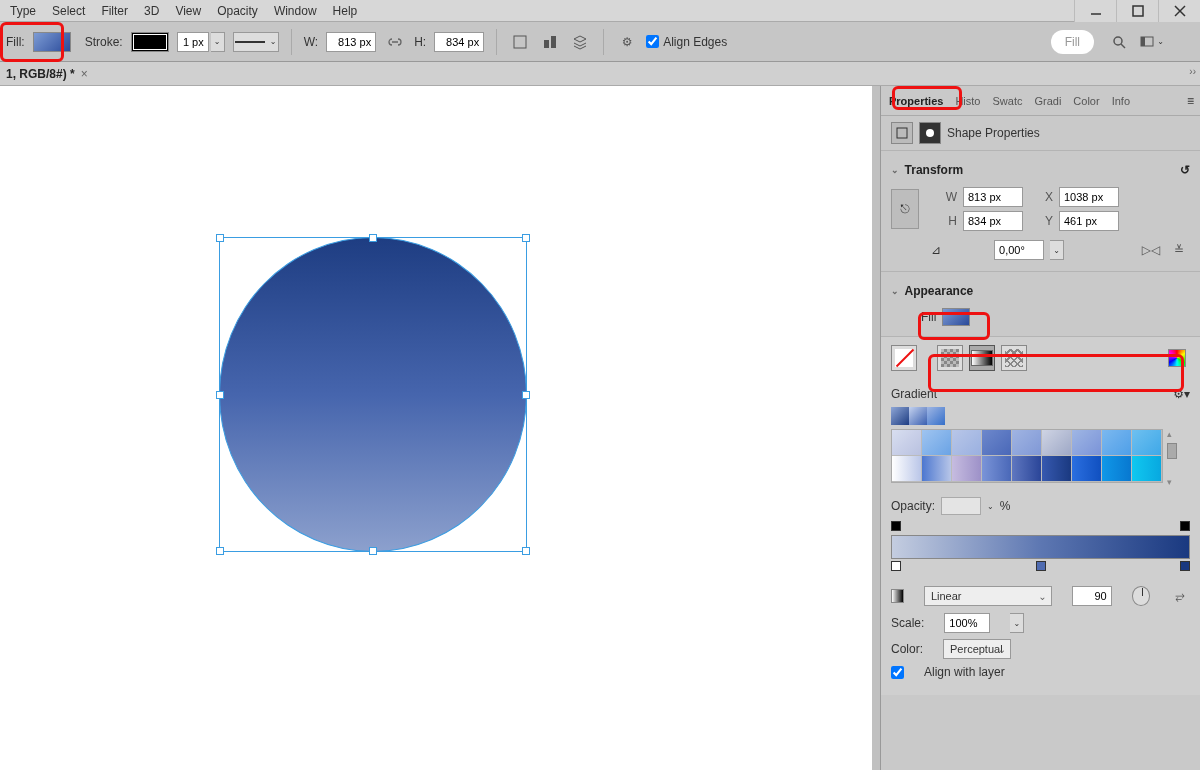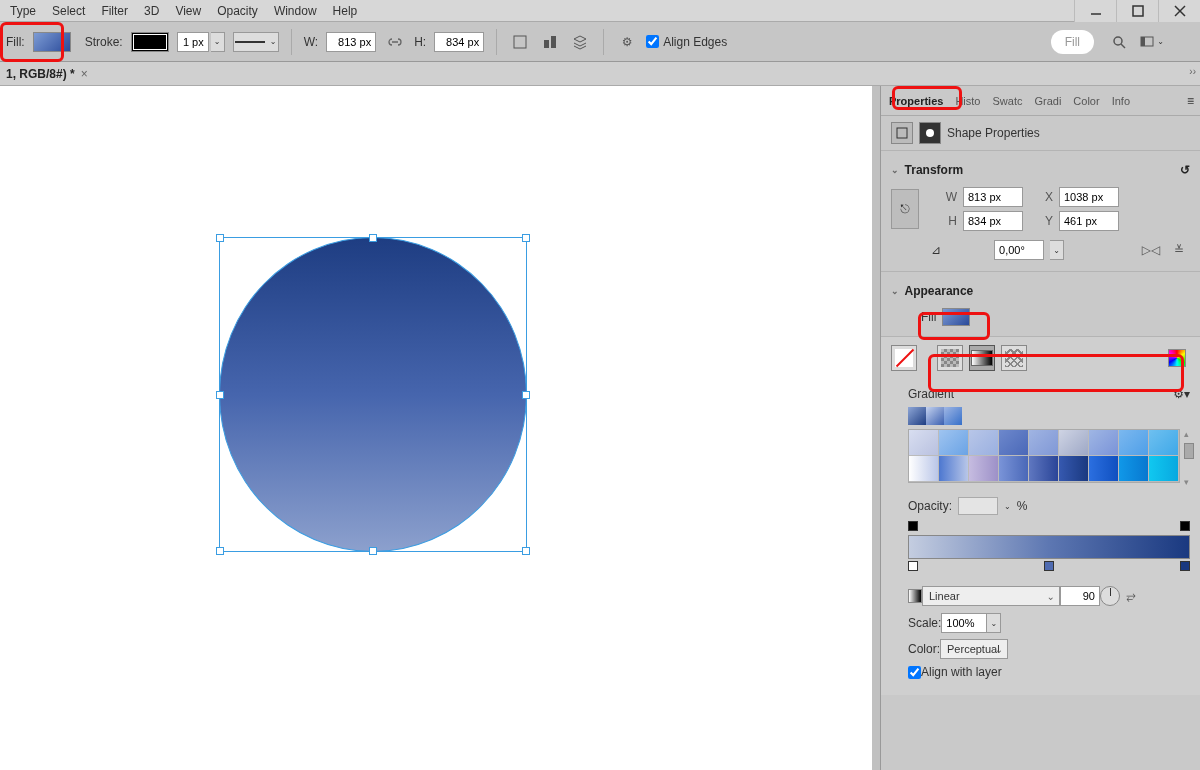--- a/index.html
+++ b/index.html
@@ -72,40 +72,40 @@
 .ftb { width: 26px; height: 26px; border: 1px solid #888; background: #ddd; display: flex; align-items: center; justify-content: center; }
 .ftb.active { background: #aaa; border-color: #555; }
 .no-fill-ico { width: 18px; height: 18px; background: #fff; position: relative; }
 .no-fill-ico::after { content: ""; position: absolute; left: -2px; top: 8px; width: 24px; height: 2px; background: #e11; transform: rotate(-45deg); }
 .solid-grid { width: 18px; height: 18px; background: repeating-conic-gradient(#888 0 25%, #bbb 0 50%); background-size: 6px 6px; }
 .grad-ico { width: 22px; height: 16px; background: linear-gradient(90deg, #fff, #000); border: 1px solid #666; }
 .pattern-ico { width: 18px; height: 18px; background: repeating-linear-gradient(45deg, #888 0 2px, transparent 2px 5px), repeating-linear-gradient(-45deg, #888 0 2px, transparent 2px 5px); }
 .hue-ico { width: 18px; height: 18px; background: conic-gradient(red, yellow, lime, cyan, blue, magenta, red); border: 1px solid #888; }
 
 
-.grad-body { padding: 8px 10px 10px 27px; background: #cfcfcf; }
+.grad-body { padding: 8px 10px 10px 10px; background: #cfcfcf; }
 .grad-title-row { display: flex; justify-content: space-between; align-items: center; margin-bottom: 6px; }
 .preset-small { display: flex; gap: 0; margin-bottom: 4px; }
 .preset-small .p { width: 18px; height: 18px; }
 .preset-grid { display: grid; grid-template-columns: repeat(9, 30px); gap: 0; margin-bottom: 8px; border: 1px solid #aaa; width: 272px; }
 .preset-grid .cell { width: 30px; height: 26px; border: 1px solid #bbb; border-left: none; border-top: none; }
 .opacity-row { display: flex; align-items: center; gap: 6px; margin: 6px 0; }
 .op-input { width: 40px; height: 18px; background: #e4e4e4; border: 1px solid #aaa; }
 
 
 .grad-edit { position: relative; height: 54px; margin: 6px 0 10px 0; }
 .grad-bar { position: absolute; top: 14px; left: 0; right: 0; height: 24px; background: linear-gradient(90deg, #c4cde0 0%, #5d77b2 50%, #1a3980 100%); border: 1px solid #888; }
 .stop { position: absolute; width: 10px; height: 10px; border: 1px solid #333; }
 .stop.top { top: 0; background: #000; }
 .stop.bot { top: 40px; }
 .stop.bot.white { background: #fff; }
 .stop.bot.mid { background: #4f6bb1; }
 .stop.bot.dark { background: #1a3980; }
 
-.type-row { display: flex; align-items: center; gap: 0; margin: 6px 0; }
+.type-row { display: flex; align-items: center; gap: 20px; margin: 6px 0; }
 .select { height: 20px; background: #eee; border: 1px solid #999; padding: 0 18px 0 6px; font-size: 11px; position: relative; display: inline-flex; align-items: center; }
 .select::after { content: "⌄"; position: absolute; right: 4px; font-size: 10px; color: #666; }
 .dial { width: 20px; height: 20px; border: 1px solid #888; border-radius: 50%; background: #ddd; position: relative; }
 .dial::after { content: ""; position: absolute; left: 9px; top: 1px; width: 1px; height: 8px; background: #333; }
 
 svg.ico { width: 16px; height: 16px; }
 </style>
 </head>
 <body>
 

